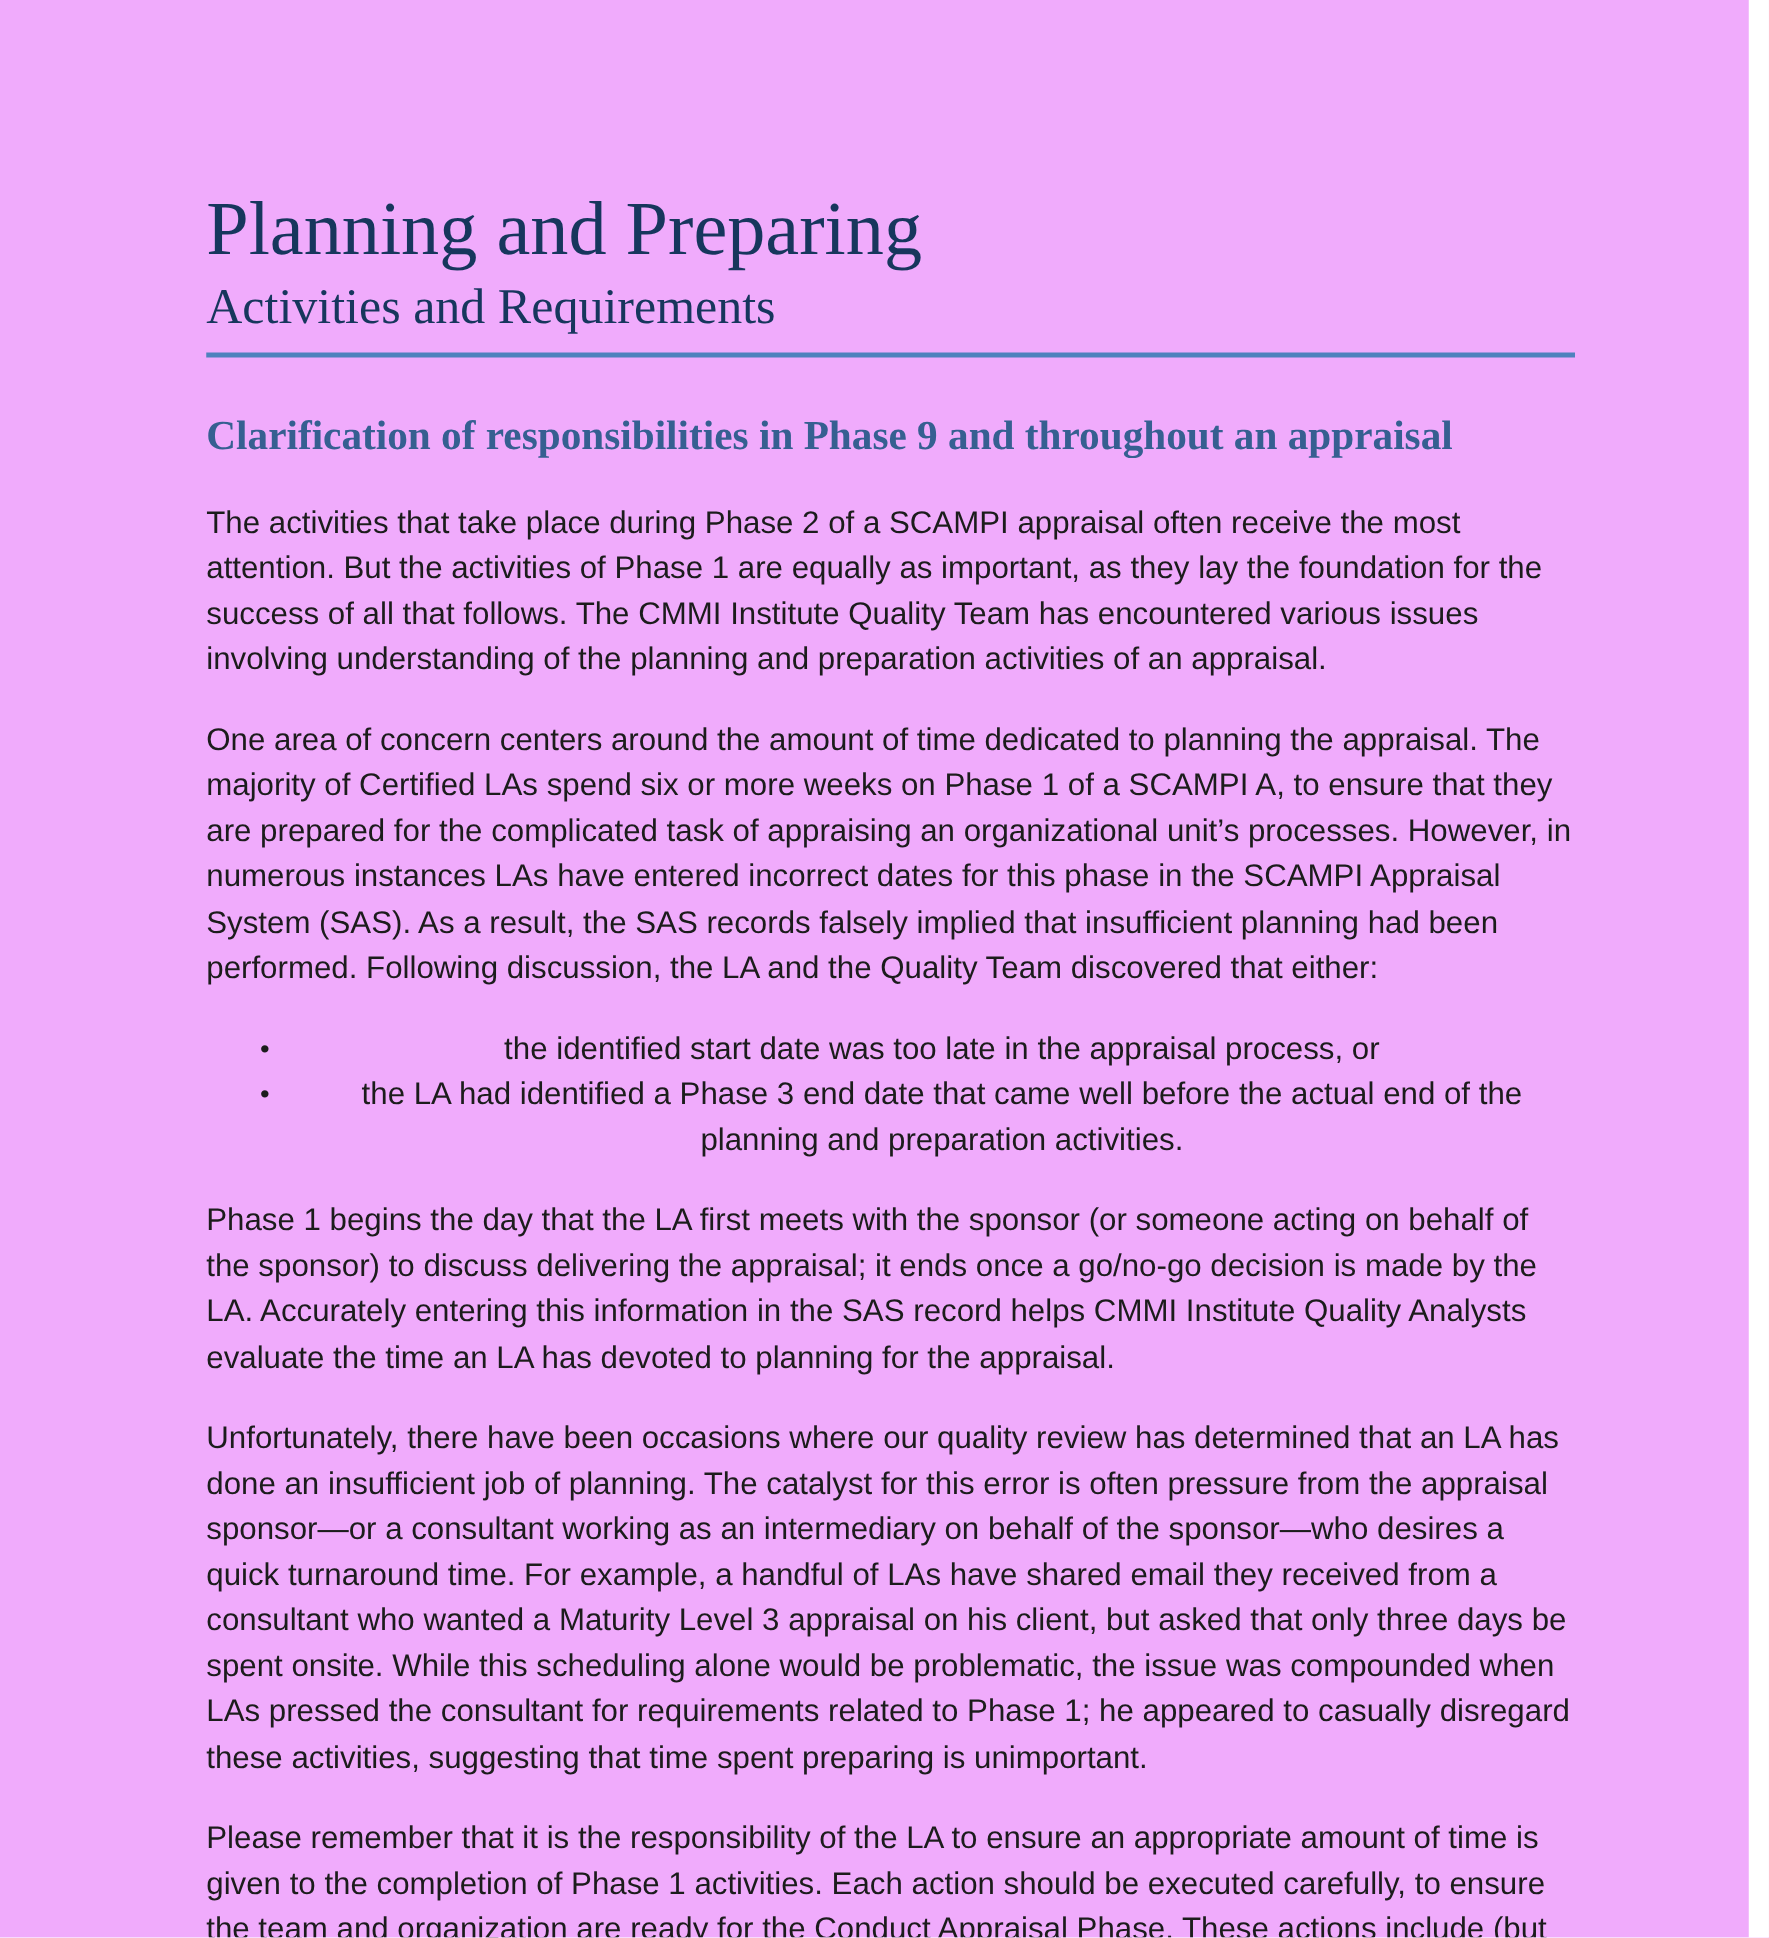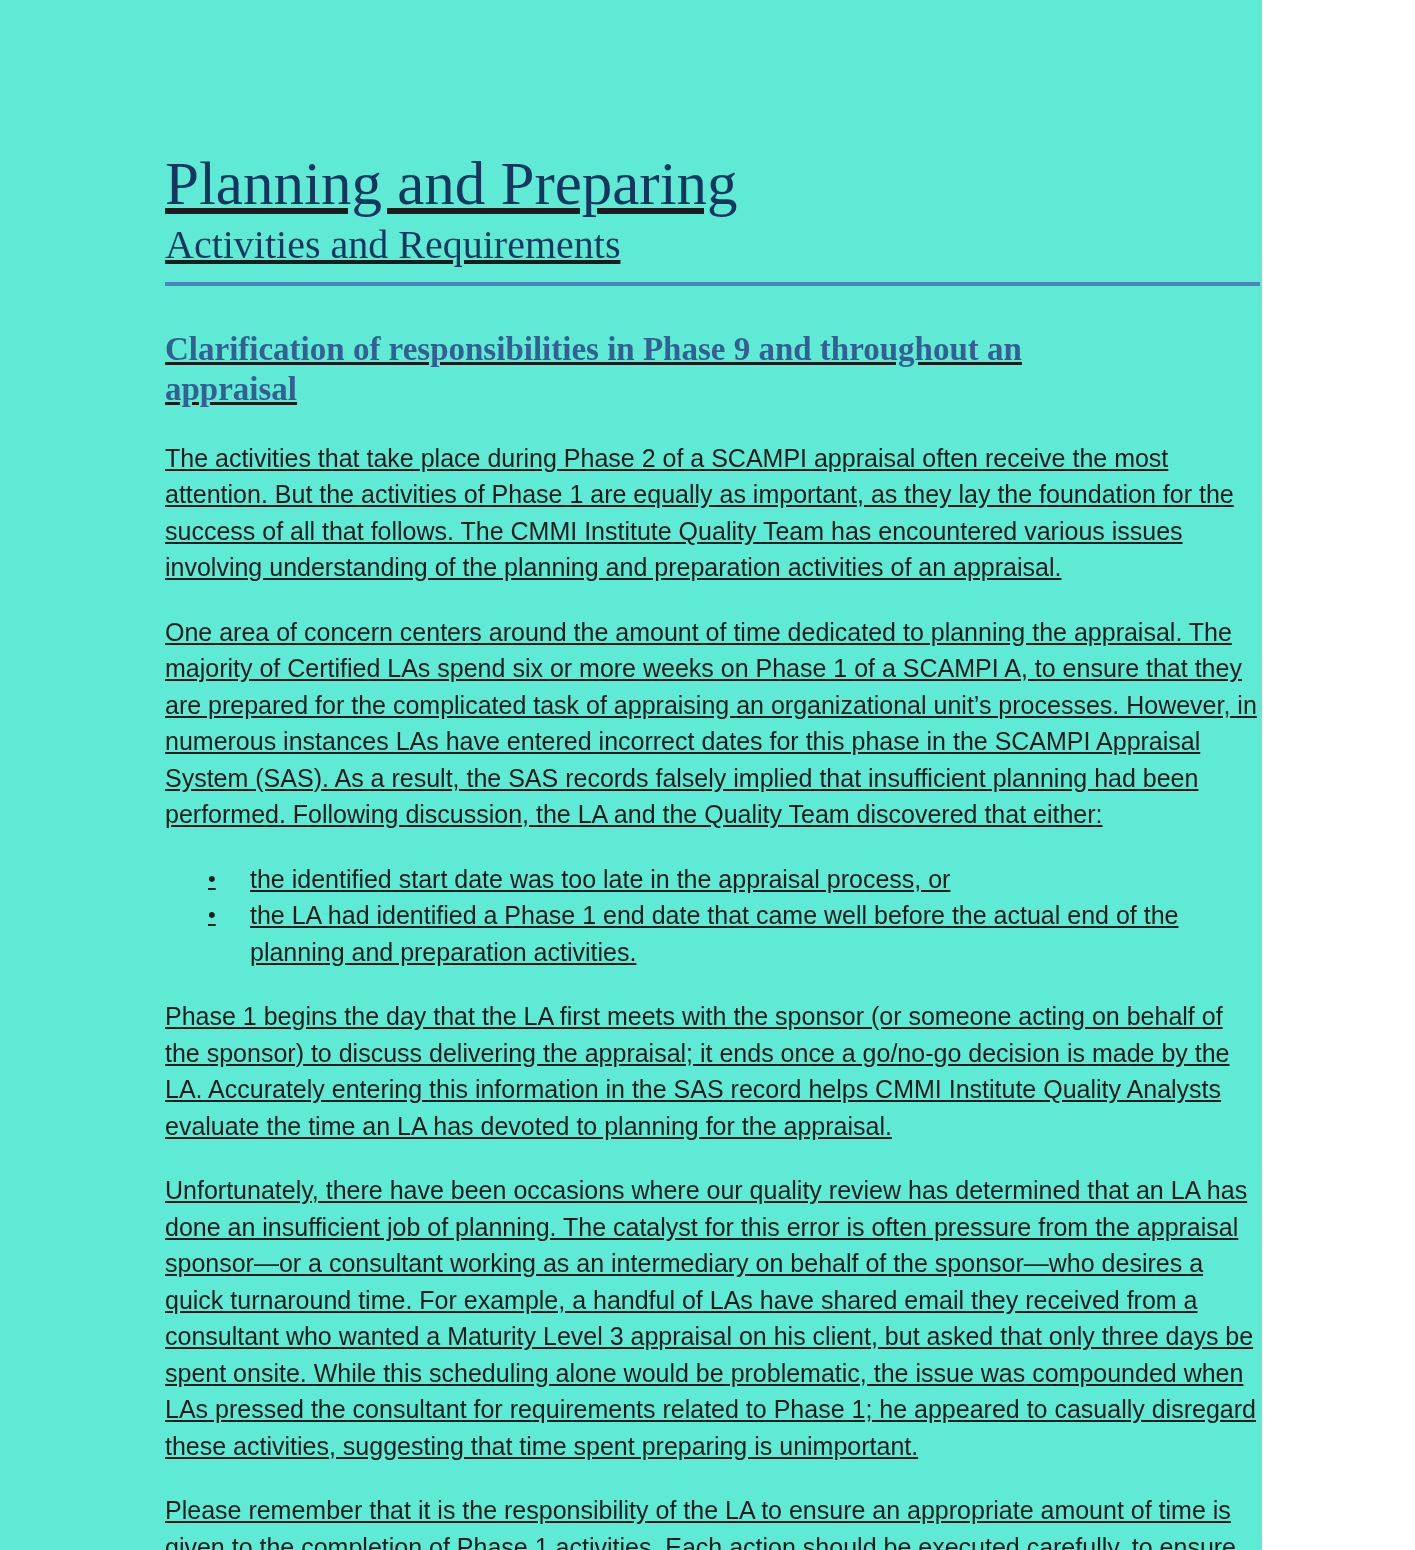--- a/index.html
+++ b/index.html
@@ -2,29 +2,28 @@
 <html style="--color-title: #17365d; --color-subtitle: #17365d; --color-heading: #365f91; --color-rule: #4f81bd; --color-body: #1c1c1c;"><head>
 <meta charset="utf-8">
 <style>
   html, body {
     margin: 0;
     padding: 0;
     background: #ffffff;
   }
   .page {
     position: relative;
-    width: 1262px;
+    width: 1399px;
     height: 1550px;
-    background: #5eead4;
+    background: #f0abfc;
     overflow: hidden;
     box-sizing: border-box;
     padding: 150px 160px 0 165px;
     font-family: "Liberation Sans", sans-serif;
     color: var(--color-body, #1c1c1c);
-    text-decoration: underline;
   }
   .doc-header {
     margin: 0 0 0 0;
   }
   .doc-title {
     margin: 0;
     font-family: "Liberation Serif", serif;
     font-weight: 400;
     font-size: 61px;
     line-height: 1.12;
@@ -70,20 +69,21 @@
   ul.bullet-list li {
     display: flex;
     padding-left: 43px;
   }
   ul.bullet-list .bullet-marker {
     flex: 0 0 42px;
     font-size: 22px;
   }
   ul.bullet-list .bullet-text {
     flex: 1 1 auto;
+    text-align: center;
   }
 </style>
 </head>
 <body>
 
 <div class="page">
 
   <div class="doc-header">
     <h1 class="doc-title">Planning and Preparing</h1>
     <h2 class="doc-subtitle">Activities and Requirements</h2>
@@ -98,21 +98,21 @@
 
     <p>One area of concern centers around the amount of time dedicated to planning the appraisal. The majority of Certified LAs spend six or more weeks on Phase 1 of a SCAMPI A, to ensure that they are prepared for the complicated task of appraising an organizational unit’s processes. However, in numerous instances LAs have entered incorrect dates for this phase in the SCAMPI Appraisal System (SAS). As a result, the SAS records falsely implied that insufficient planning had been performed. Following discussion, the LA and the Quality Team discovered that either:</p>
 
     <ul class="bullet-list">
       <li>
         <span class="bullet-marker">•</span>
         <span class="bullet-text">the identified start date was too late in the appraisal process, or</span>
       </li>
       <li>
         <span class="bullet-marker">•</span>
-        <span class="bullet-text">the LA had identified a Phase 1 end date that came well before the actual end of the planning and preparation activities.</span>
+        <span class="bullet-text">the LA had identified a Phase 3 end date that came well before the actual end of the planning and preparation activities.</span>
       </li>
     </ul>
 
     <p>Phase 1 begins the day that the LA first meets with the sponsor (or someone acting on behalf of the sponsor) to discuss delivering the appraisal; it ends once a go/no-go decision is made by the LA. Accurately entering this information in the SAS record helps CMMI Institute Quality Analysts evaluate the time an LA has devoted to planning for the appraisal.</p>
 
     <p>Unfortunately, there have been occasions where our quality review has determined that an LA has done an insufficient job of planning. The catalyst for this error is often pressure from the appraisal sponsor—or a consultant working as an intermediary on behalf of the sponsor—who desires a quick turnaround time. For example, a handful of LAs have shared email they received from a consultant who wanted a Maturity Level 3 appraisal on his client, but asked that only three days be spent onsite. While this scheduling alone would be problematic, the issue was compounded when LAs pressed the consultant for requirements related to Phase 1; he appeared to casually disregard these activities, suggesting that time spent preparing is unimportant.</p>
 
     <p>Please remember that it is the responsibility of the LA to ensure an appropriate amount of time is given to the completion of Phase 1 activities. Each action should be executed carefully, to ensure the team and organization are ready for the Conduct Appraisal Phase. These actions include (but are not limited to):</p>
 
   </div>

